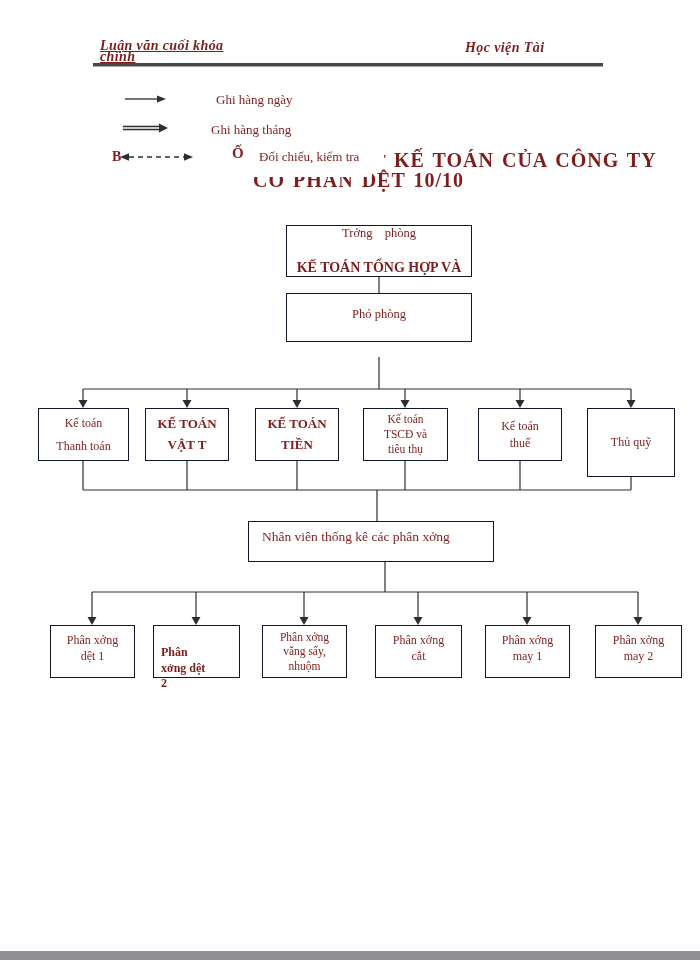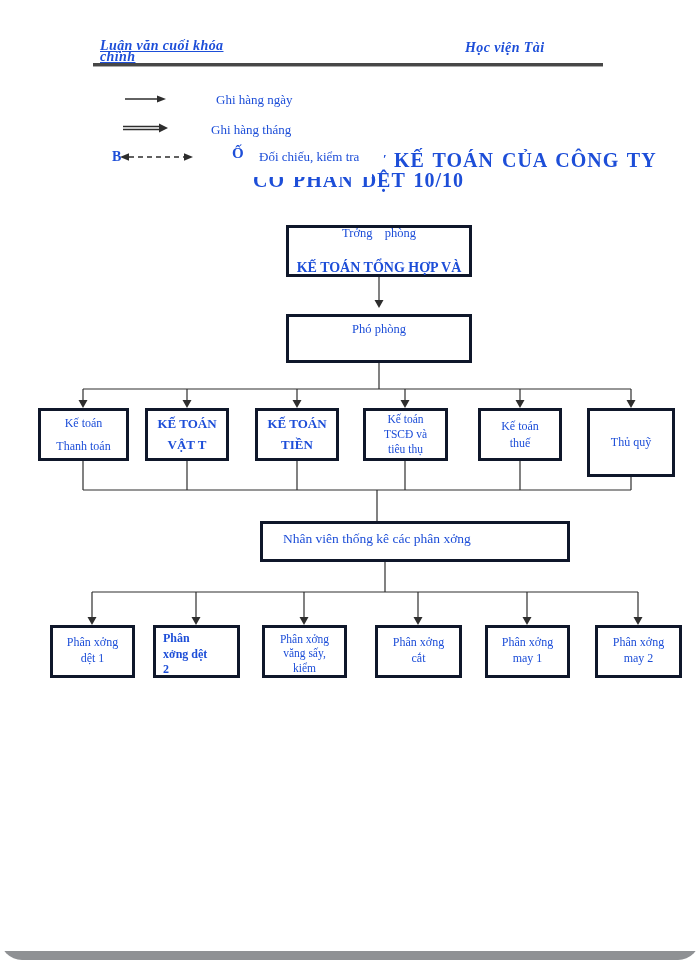--- a/index.html
+++ b/index.html
@@ -1,32 +1,32 @@
 <!DOCTYPE html>
 <html><head>
 <meta charset="utf-8">
 <style>
   html,body{margin:0;padding:0;background:#ffffff;}
   .page{
     position:relative;width:700px;height:960px;background:#ffffff;overflow:hidden;
-    font-family:"Liberation Serif","DejaVu Serif",serif;color:#1d4ed8;border-radius:22px;
+    font-family:"Liberation Serif","DejaVu Serif",serif;color:#7f1d1d;
   }
   .abs{position:absolute;}
   
   .hdr-script{font-style:italic;font-weight:bold;font-size:14px;letter-spacing:.4px;}
   .hdr-underline{text-decoration:underline;}
   .hdr-rule{left:93px;top:63px;width:510px;height:3px;background:#474747;box-shadow:0 1px 0 #a9a9a9;}
   
   .legend-label{font-size:13px;white-space:nowrap;z-index:3;text-align:center;}
   .title-frag{font-weight:bold;z-index:3;}
   .title-line{font-weight:bold;font-size:20px;white-space:nowrap;z-index:1;letter-spacing:1px;word-spacing:2px;}
   .clip-rect{background:#ffffff;z-index:2;}
   
   .box{
-    position:absolute;border:3px solid #0f172a;background:#ffffff;box-sizing:border-box;
+    position:absolute;border:1px solid #0f172a;background:#ffffff;box-sizing:border-box;
     display:flex;flex-direction:column;align-items:center;justify-content:center;
     text-align:center;z-index:2;line-height:1.45;font-size:12px;
   }
   .box.topalign{justify-content:flex-start;}
   .box.bold{font-weight:bold;}
   .box .wline{display:block;width:100%;}
   .svg-overlay{position:absolute;left:0;top:0;z-index:1;pointer-events:none;}
   .jline{display:flex;justify-content:space-between;width:100%;}
   .bottom-edge{left:0;top:951px;width:700px;height:9px;background:#8f9194;}
 </style>
@@ -116,21 +116,21 @@
   <div class="abs title-frag" style="left:383px;top:151px;font-size:13px;">′</div>
   <div class="abs title-line" style="left:394px;top:149px;">KẾ TOÁN CỦA CÔNG TY</div>
   <div class="abs title-line" style="left:253px;top:169px;">CỔ PHẦN DỆT 10/10</div>
   <div class="abs clip-rect" style="left:248px;top:163px;width:124px;height:14px;"></div>
 
   <div class="box" style="left:286px;top:225px;width:186px;height:52px;">
     <span class="wline" style="font-size:12.5px;word-spacing:9px;">Trởng phòng</span>
     <span class="wline" style="font-size:14px;font-weight:bold;margin-top:16px;">KẾ TOÁN TỔNG HỢP VÀ</span>
   </div>
 
-  <div class="box topalign" style="left:286px;top:314px;width:186px;height:49px;padding-top:4px;font-size:12.5px;line-height:1.3;">
+  <div class="box topalign" style="left:286px;top:293px;width:186px;height:49px;padding-top:12px;font-size:12.5px;line-height:1.3;">
     <span class="wline">Phó phòng</span>
   </div>
 
   <div class="box" style="left:38px;top:408px;width:91px;height:53px;line-height:1.85;">
     <span class="wline">Kế toán</span>
     <span class="wline">Thanh toán</span>
   </div>
   <div class="box bold" style="left:145px;top:408px;width:84px;height:53px;font-size:13px;line-height:1.55;">
     <span class="wline">KẾ TOÁN</span>
     <span class="wline">VẬT T</span>
@@ -145,40 +145,40 @@
     <span class="wline">tiêu thụ</span>
   </div>
   <div class="box" style="left:478px;top:408px;width:84px;height:53px;line-height:1.35;">
     <span class="wline">Kế toán</span>
     <span class="wline">thuế</span>
   </div>
   <div class="box" style="left:587px;top:408px;width:88px;height:69px;">
     <span class="wline">Thủ quỹ</span>
   </div>
 
-  <div class="box" style="left:260px;top:521px;width:310px;height:41px;align-items:flex-start;justify-content:flex-start;padding:5px 0 0 20px;font-size:13.5px;text-align:left;">
+  <div class="box" style="left:248px;top:521px;width:246px;height:41px;align-items:flex-start;justify-content:flex-start;padding:5px 0 0 13px;font-size:13.5px;text-align:left;">
     <span>Nhân viên thống kê các phân xởng</span>
   </div>
 
   <div class="box topalign" style="left:50px;top:625px;width:85px;height:53px;padding-top:6px;line-height:1.35;">
     <span class="wline">Phân xởng</span>
     <span class="wline">dệt 1</span>
   </div>
-  <div class="box bold topalign" style="left:153px;top:625px;width:87px;height:53px;align-items:flex-start;text-align:left;padding:3px 7px;line-height:1.3;">
+  <div class="box bold topalign" style="left:153px;top:625px;width:87px;height:53px;align-items:flex-start;text-align:left;padding:19px 7px;line-height:1.3;">
     <span class="wline">Phân</span>
     <span class="wline jline">
       <span>xởng</span>
       <span>dệt</span>
     </span>
     <span class="wline">2</span>
   </div>
   <div class="box topalign" style="left:262px;top:625px;width:85px;height:53px;padding-top:4px;font-size:11.5px;line-height:1.25;">
     <span class="wline">Phân xởng</span>
     <span class="wline">văng sấy,</span>
-    <span class="wline">kiểm</span>
+    <span class="wline">nhuộm</span>
   </div>
   <div class="box topalign" style="left:375px;top:625px;width:87px;height:53px;padding-top:6px;line-height:1.35;">
     <span class="wline">Phân xởng</span>
     <span class="wline">cắt</span>
   </div>
   <div class="box topalign" style="left:485px;top:625px;width:85px;height:53px;padding-top:6px;line-height:1.35;">
     <span class="wline">Phân xởng</span>
     <span class="wline">may 1</span>
   </div>
   <div class="box topalign" style="left:595px;top:625px;width:87px;height:53px;padding-top:6px;line-height:1.35;">

